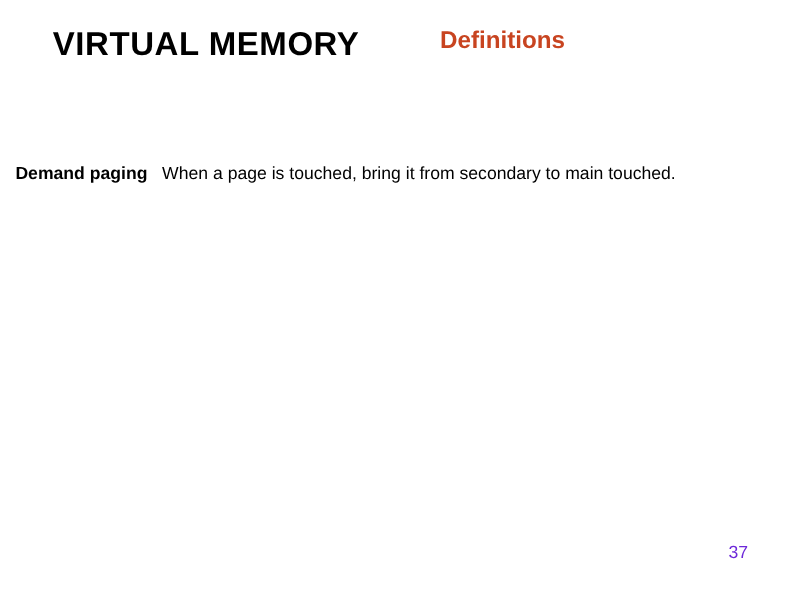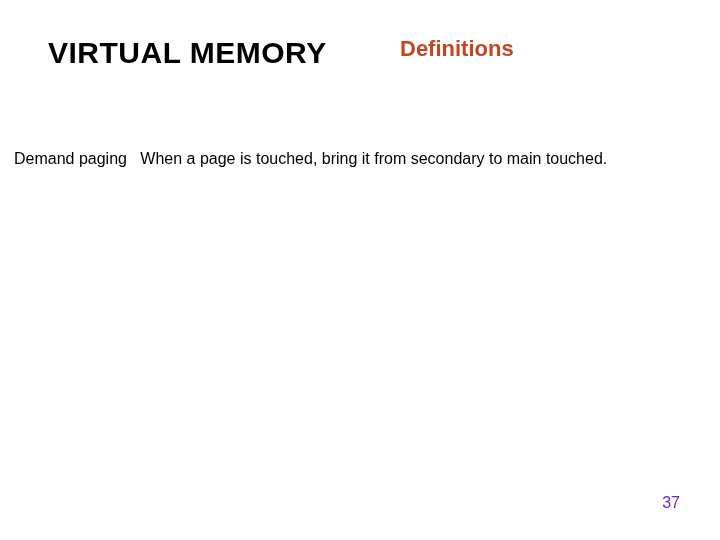--- a/index.html
+++ b/index.html
@@ -5,21 +5,21 @@
   * { margin: 0; padding: 0; box-sizing: border-box; }
   html, body { width: 720px; height: 540px; }
   body {
     background: #ffffff;
     font-family: Arial, Helvetica, sans-serif;
     position: relative;
     overflow: hidden;
   }
   .header {
     position: absolute;
-    top: 36px;
+    top: 24px;
     left: 0;
     width: 100%;
     display: flex;
     align-items: baseline;
   }
   .title {
     font-size: 30px;
     font-weight: bold;
     color: #000000;
     margin-left: 48px;
@@ -34,21 +34,21 @@
   }
   .body-line {
     position: absolute;
     top: 150px;
     left: 14px;
     right: 14px;
     font-size: 16px;
     color: #000000;
   }
   .term {
-    font-weight: normal;
+    font-weight: bold;
   }
   .page-number {
     position: absolute;
     bottom: 28px;
     right: 40px;
     font-size: 16px;
     color: #6d28d9;
   }
 </style>
 </head>

